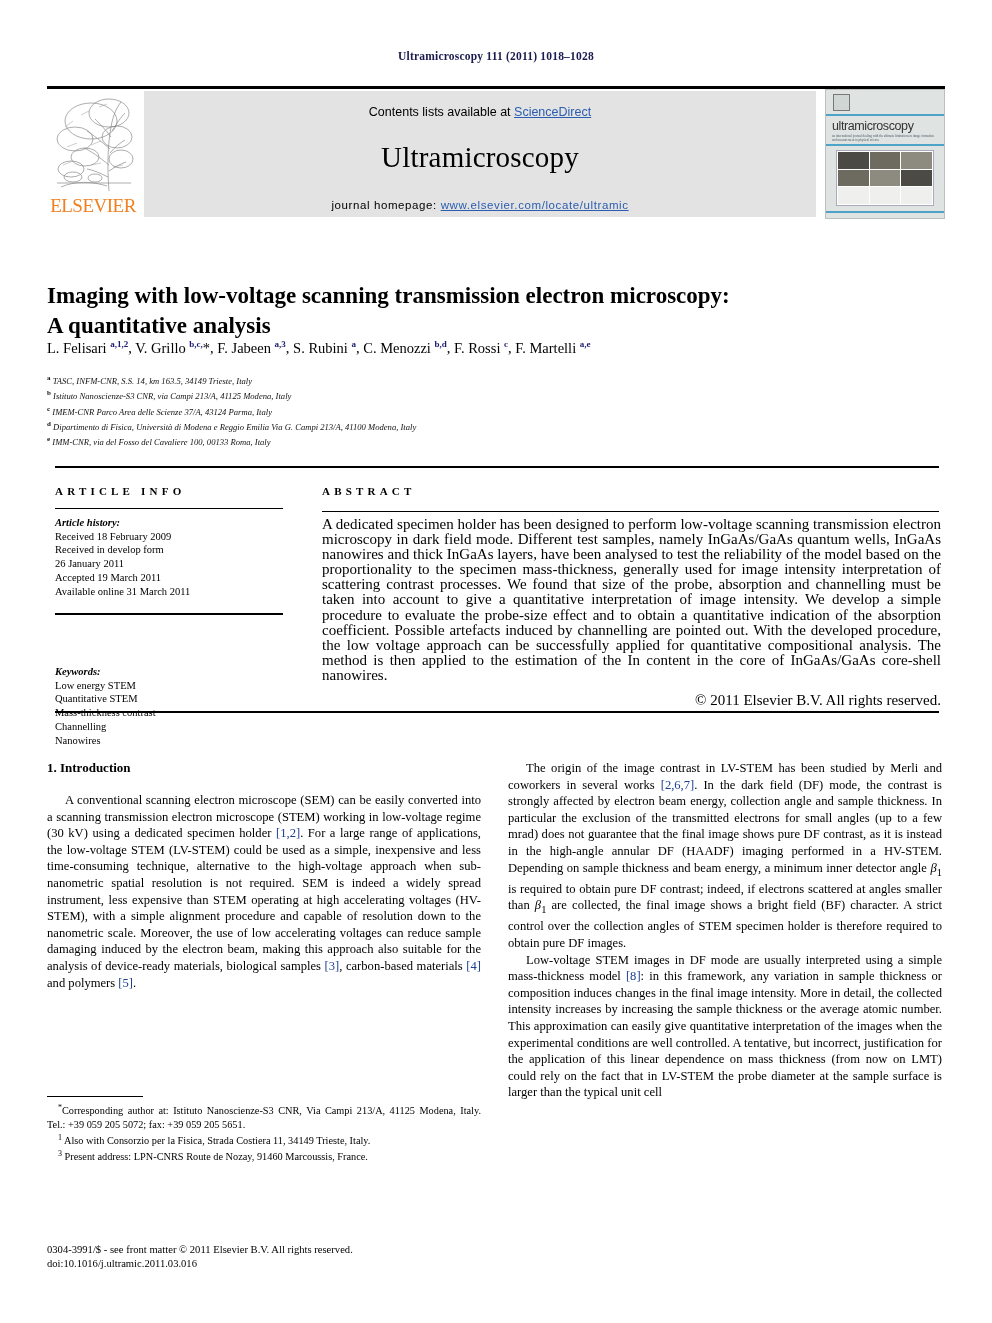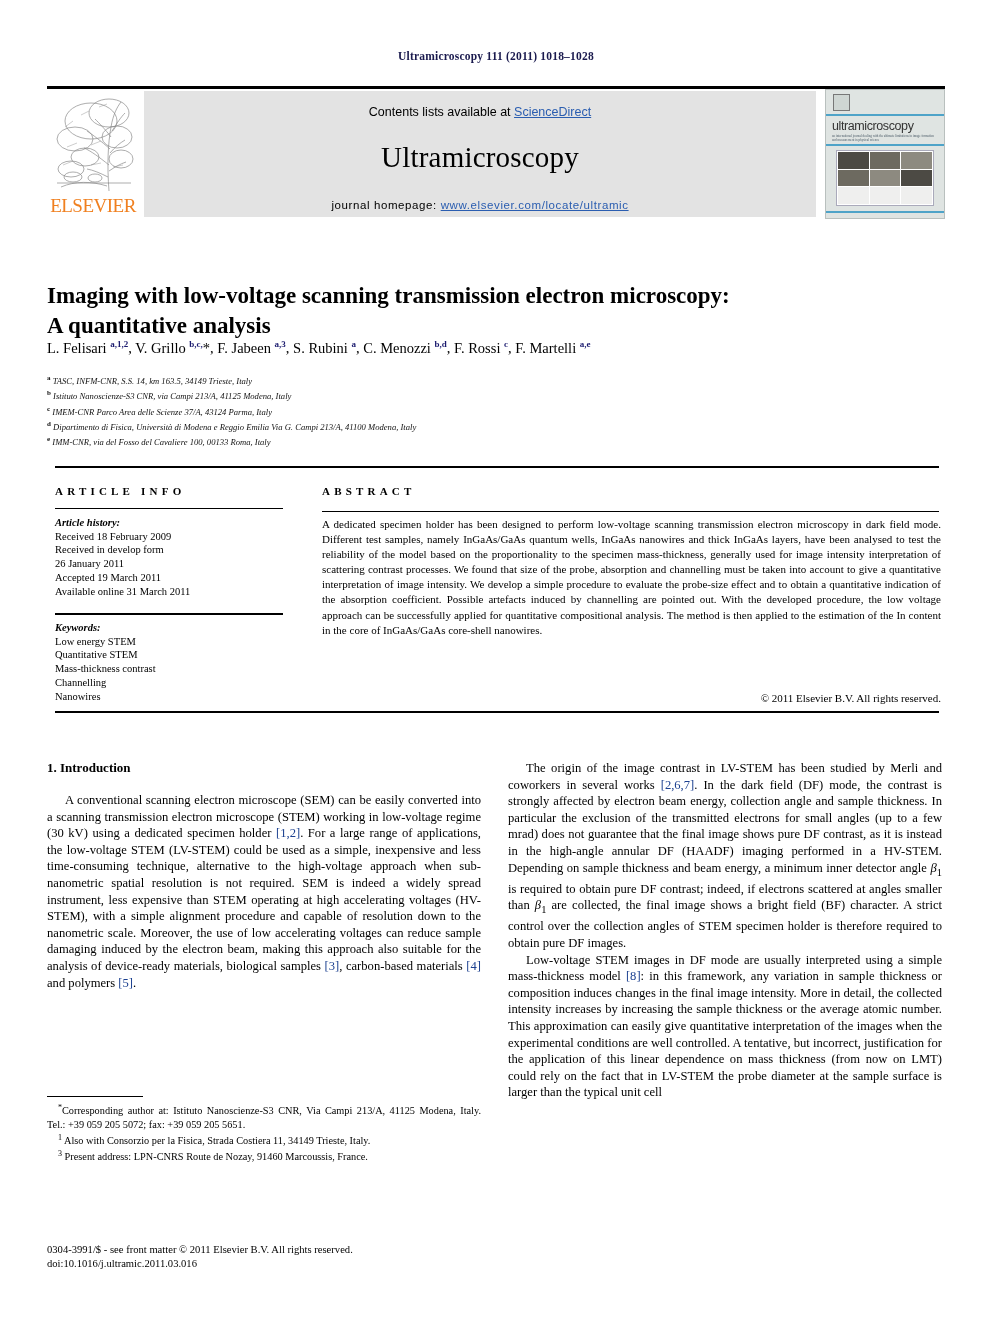--- a/index.html
+++ b/index.html
@@ -251,36 +251,36 @@
     height: 1.6px;
     background: #000;
   }
   .keywords {
     position: absolute;
     left: 55px; top: 621px;
     width: 235px;
     font-size: 10.5px;
     line-height: 13.7px;
   }
-  .keywords .lbl { font-style: italic; font-weight: bold; }
+  .keywords .lbl { font-style: italic; font-weight: bold; margin-top: 44px; }
   .abstract {
     position: absolute;
     left: 322px; top: 517px;
     width: 619px;
-    font-size: 11px;
+    font-size: 15px;
     line-height: 15.1px;
     text-align: justify;
     color: #000;
   }
   .copyright {
     position: absolute;
     left: 322px; top: 692px;
     width: 619px;
     text-align: right;
-    font-size: 11px;
+    font-size: 15px;
   }
   .rule-abs-bot {
     position: absolute;
     left: 55px; top: 711px;
     width: 884px;
     height: 2.4px;
     background: #000;
   }
 
   

